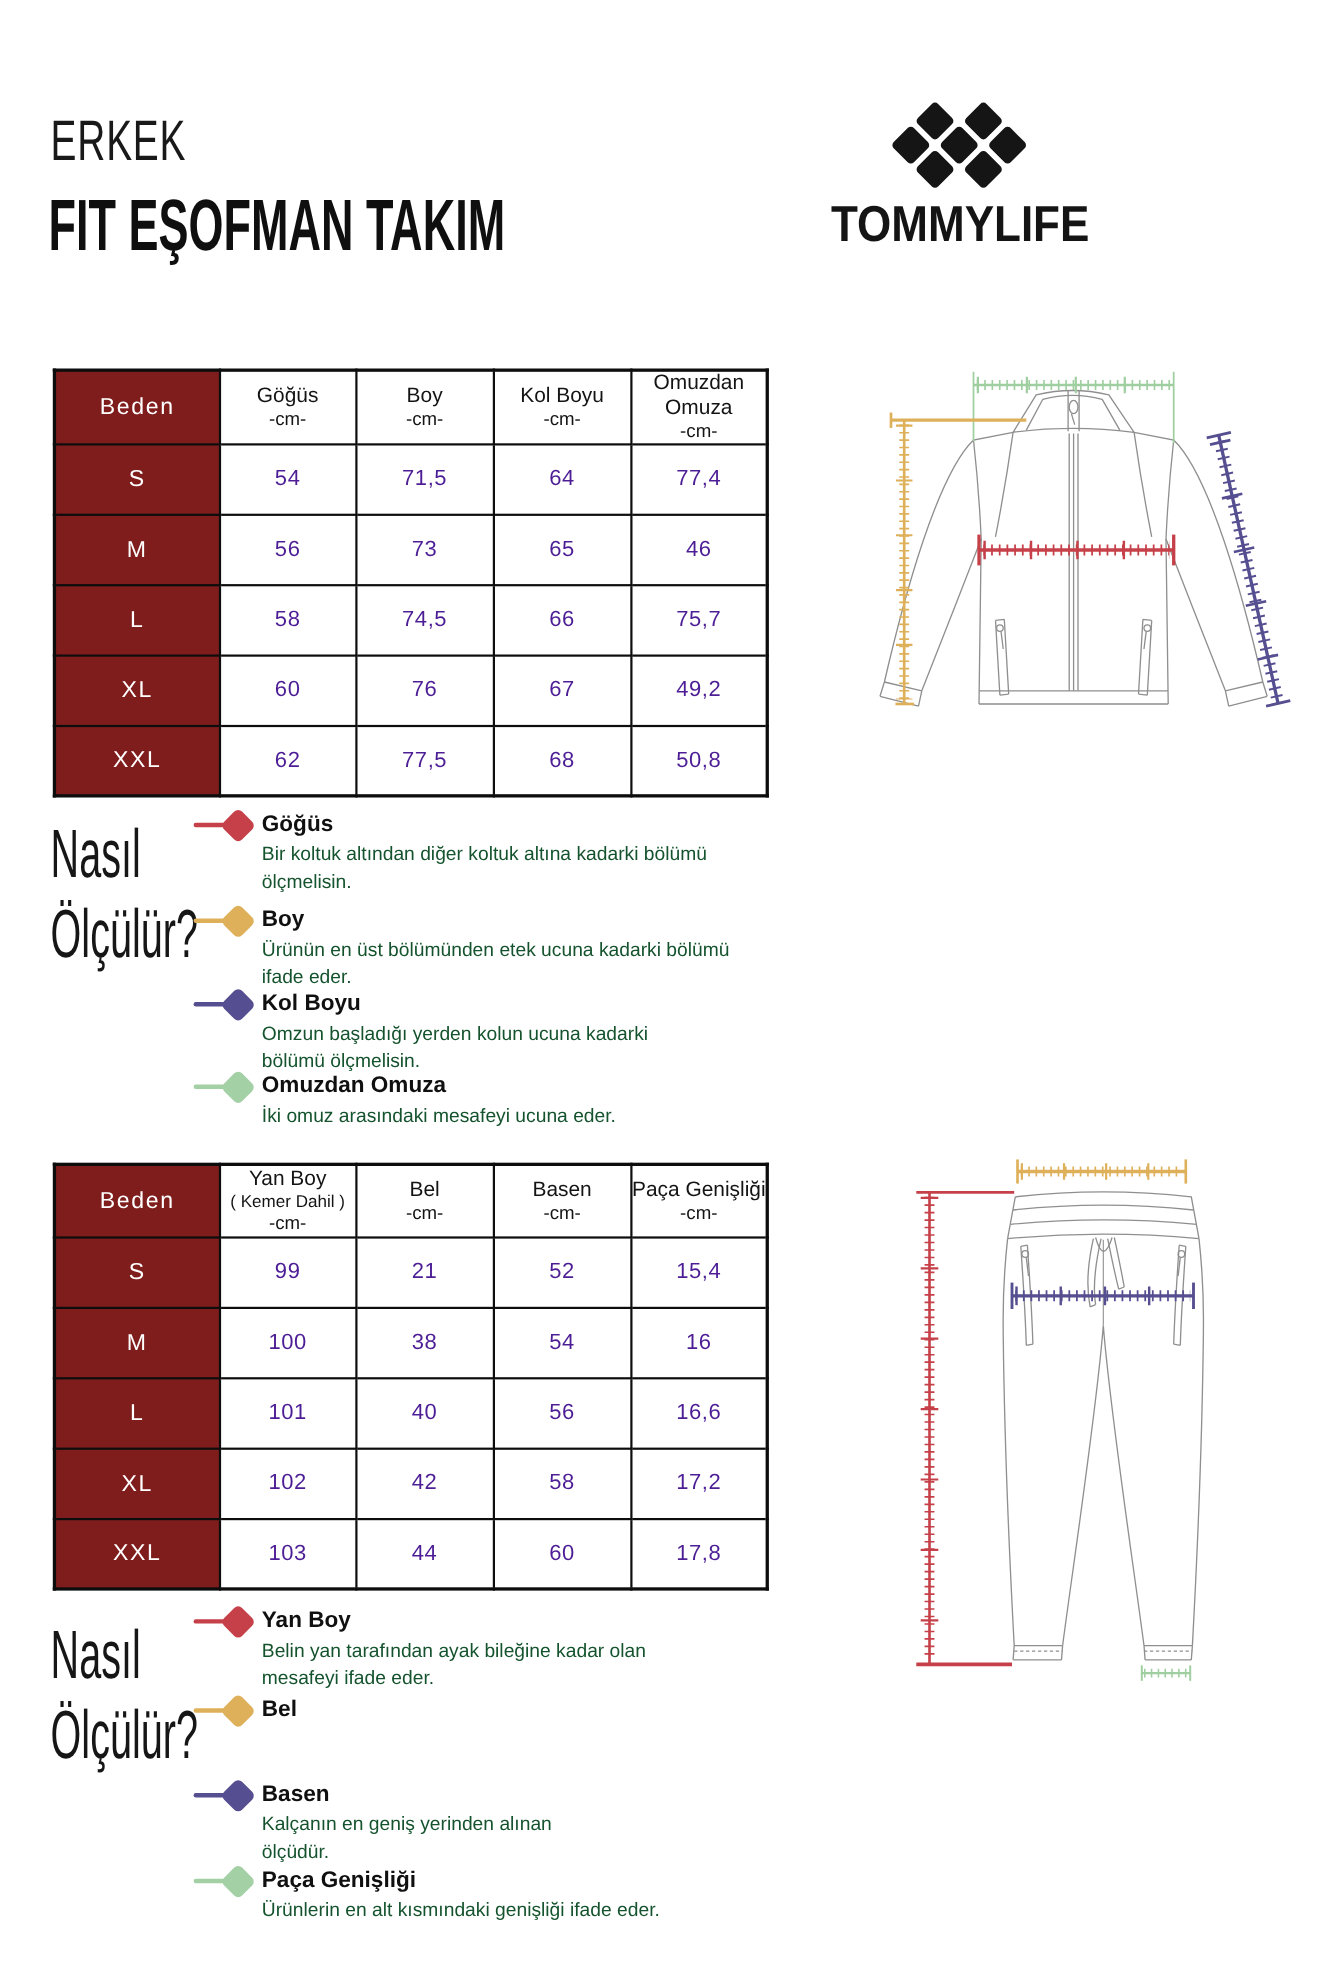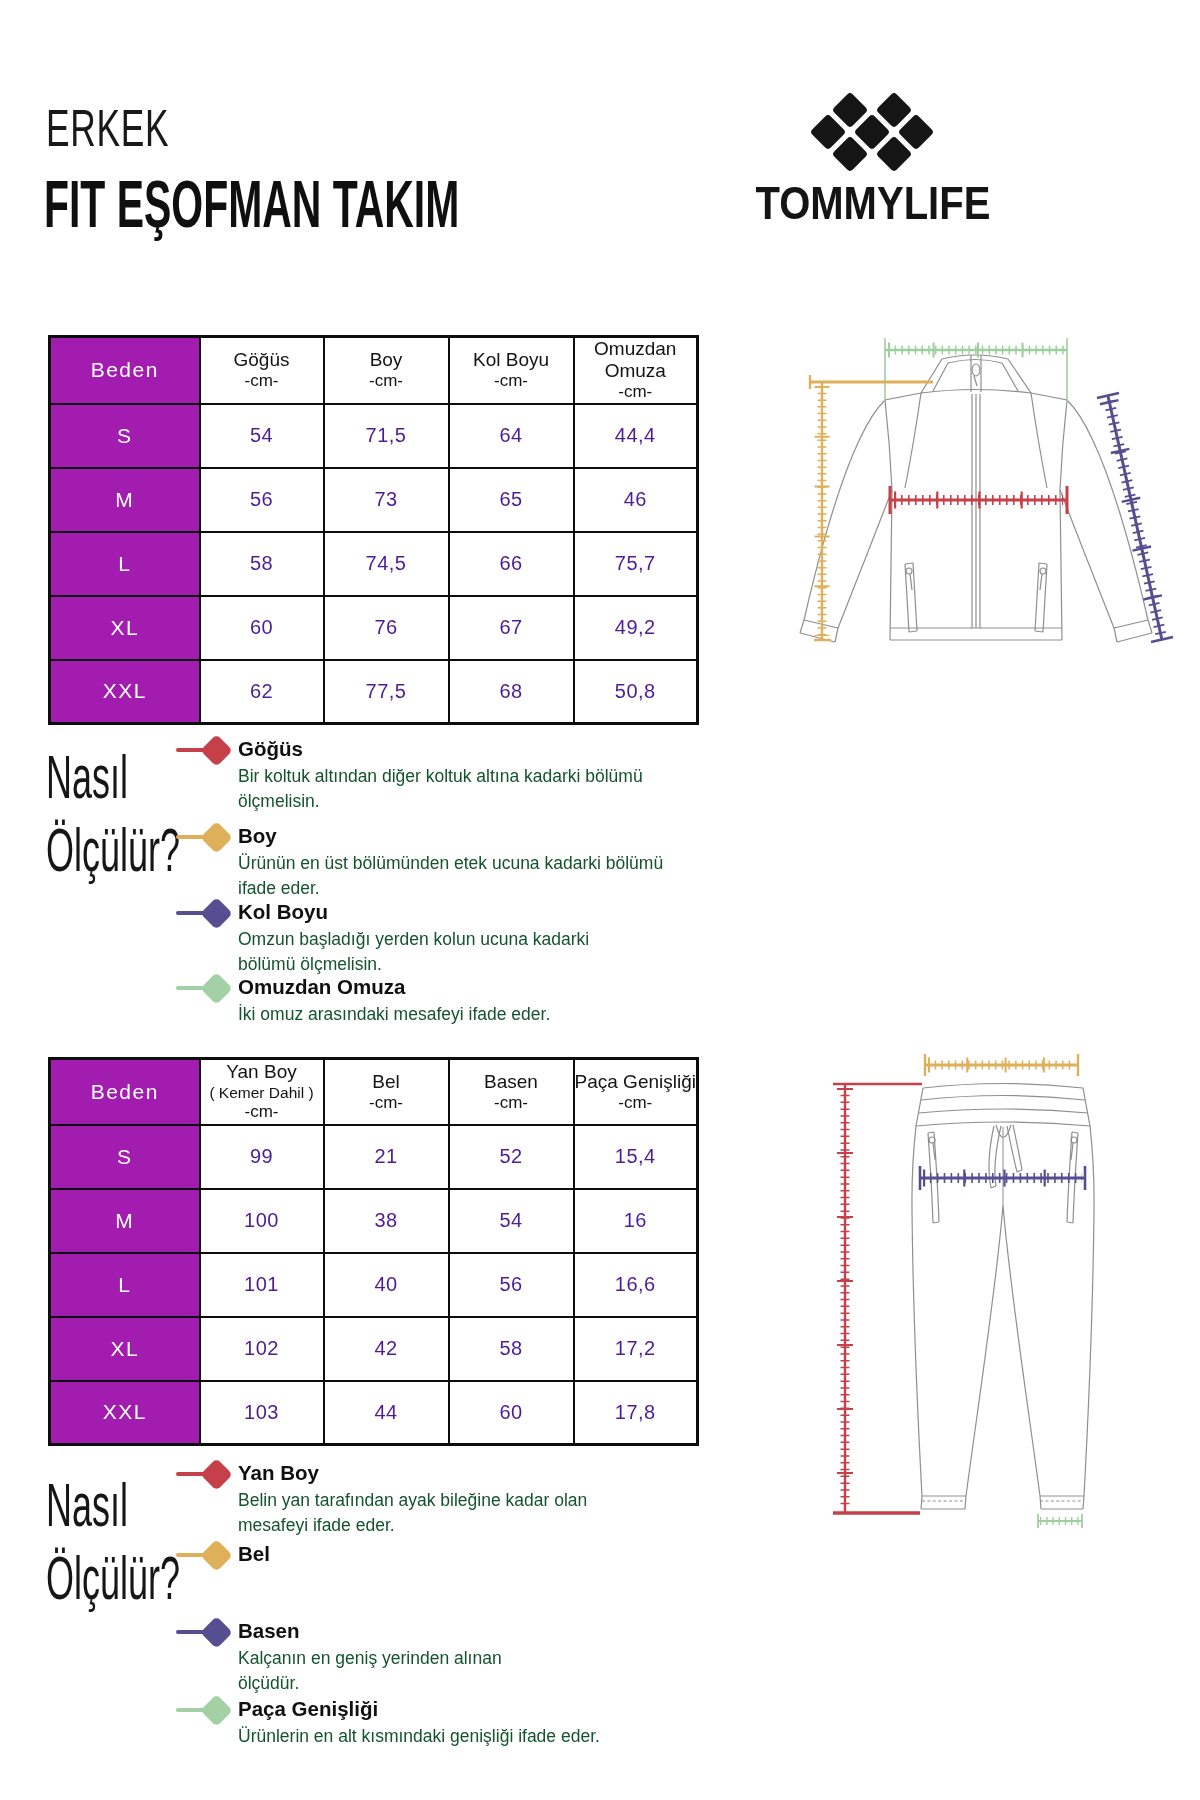--- a/index.html
+++ b/index.html
@@ -8,21 +8,21 @@
   .abs{position:absolute;}
   
   .cat-title{font-size:52px;letter-spacing:1px;color:#191919;transform:scaleX(.68);transform-origin:left top;white-space:nowrap;}
   .main-title{font-size:66px;font-weight:bold;color:#0f0f0f;transform:scaleX(.62);transform-origin:left top;white-space:nowrap;letter-spacing:0;}
   .brand-box{width:268px;text-align:left;}
   .brand-name{font-size:46px;font-weight:bold;color:#141414;transform:scaleX(.87);transform-origin:center top;white-space:nowrap;}
   
   table.size-table{border-collapse:collapse;table-layout:fixed;background:#fff;}
   table.size-table td{border:2.5px solid #0d0d0d;text-align:center;vertical-align:middle;padding:0;}
   table.size-table{border:3.5px solid #0d0d0d;}
-  td.size-col{background:#a21caf;color:#fff;font-size:21px;letter-spacing:1.5px;margin-top:35px;}
+  td.size-col{background:#7f1d1d;color:#fff;font-size:21px;letter-spacing:1.5px;margin-top:35px;}
   .hlabel{display:block;font-size:19px;line-height:22px;color:#141414;}
   .hsub{display:block;font-size:15.5px;line-height:19px;color:#141414;}
   .hsub:empty{display:none;}
   .hunit{display:block;font-size:17px;line-height:20px;color:#141414;}
   td.val-cell{font-size:20px;color:#4c1d95;letter-spacing:.5px;}
   
   .hm-title{font-size:62px;color:#161616;transform:scaleX(.58);transform-origin:left top;white-space:nowrap;}
   .legend-item{position:absolute;left:176px;display:flex;align-items:flex-start;}
   .lg-marker{display:flex;align-items:center;width:62px;flex:0 0 62px;margin-top:1px;height:26px;}
   .lg-line{width:34px;height:4px;border-radius:2px;}
@@ -82,21 +82,21 @@
       <td>
         <span class="hlabel">Omuzdan Omuza</span>
         <span class="hunit">-cm-</span>
           </td>
     </tr>
     <tr style="height:64px">
       <td class="size-col">S</td>
       <td class="val-cell">54</td>
       <td class="val-cell">71,5</td>
       <td class="val-cell">64</td>
-      <td class="val-cell">44,4</td>
+      <td class="val-cell">77,4</td>
     </tr>
     <tr style="height:64px">
       <td class="size-col">M</td>
       <td class="val-cell">56</td>
       <td class="val-cell">73</td>
       <td class="val-cell">65</td>
       <td class="val-cell">46</td>
     </tr>
     <tr style="height:64px">
       <td class="size-col">L</td>
@@ -208,21 +208,21 @@
 bölümü ölçmelisin.</div>
     </span>
   </div>
   <div class="legend-item" style="top:974px;">
     <span class="lg-marker">
       <span class="lg-line" style="background-color: rgb(163, 208, 165);"></span>
       <span class="lg-diamond" style="background-color: rgb(163, 208, 165);"></span>
     </span>
     <span class="lg-text w450">
       <span class="lg-name">Omuzdan Omuza</span>
-      <div class="lg-desc">İki omuz arasındaki mesafeyi ifade eder.</div>
+      <div class="lg-desc">İki omuz arasındaki mesafeyi ucuna eder.</div>
     </span>
   </div>
 
   <table class="size-table abs" style="left:48px;top:1057px;width:648px;">
     <colgroup>
         <col style="width:150px">
         <col style="width:124px">
         <col style="width:125px">
         <col style="width:125px">
         <col style="width:124px">

